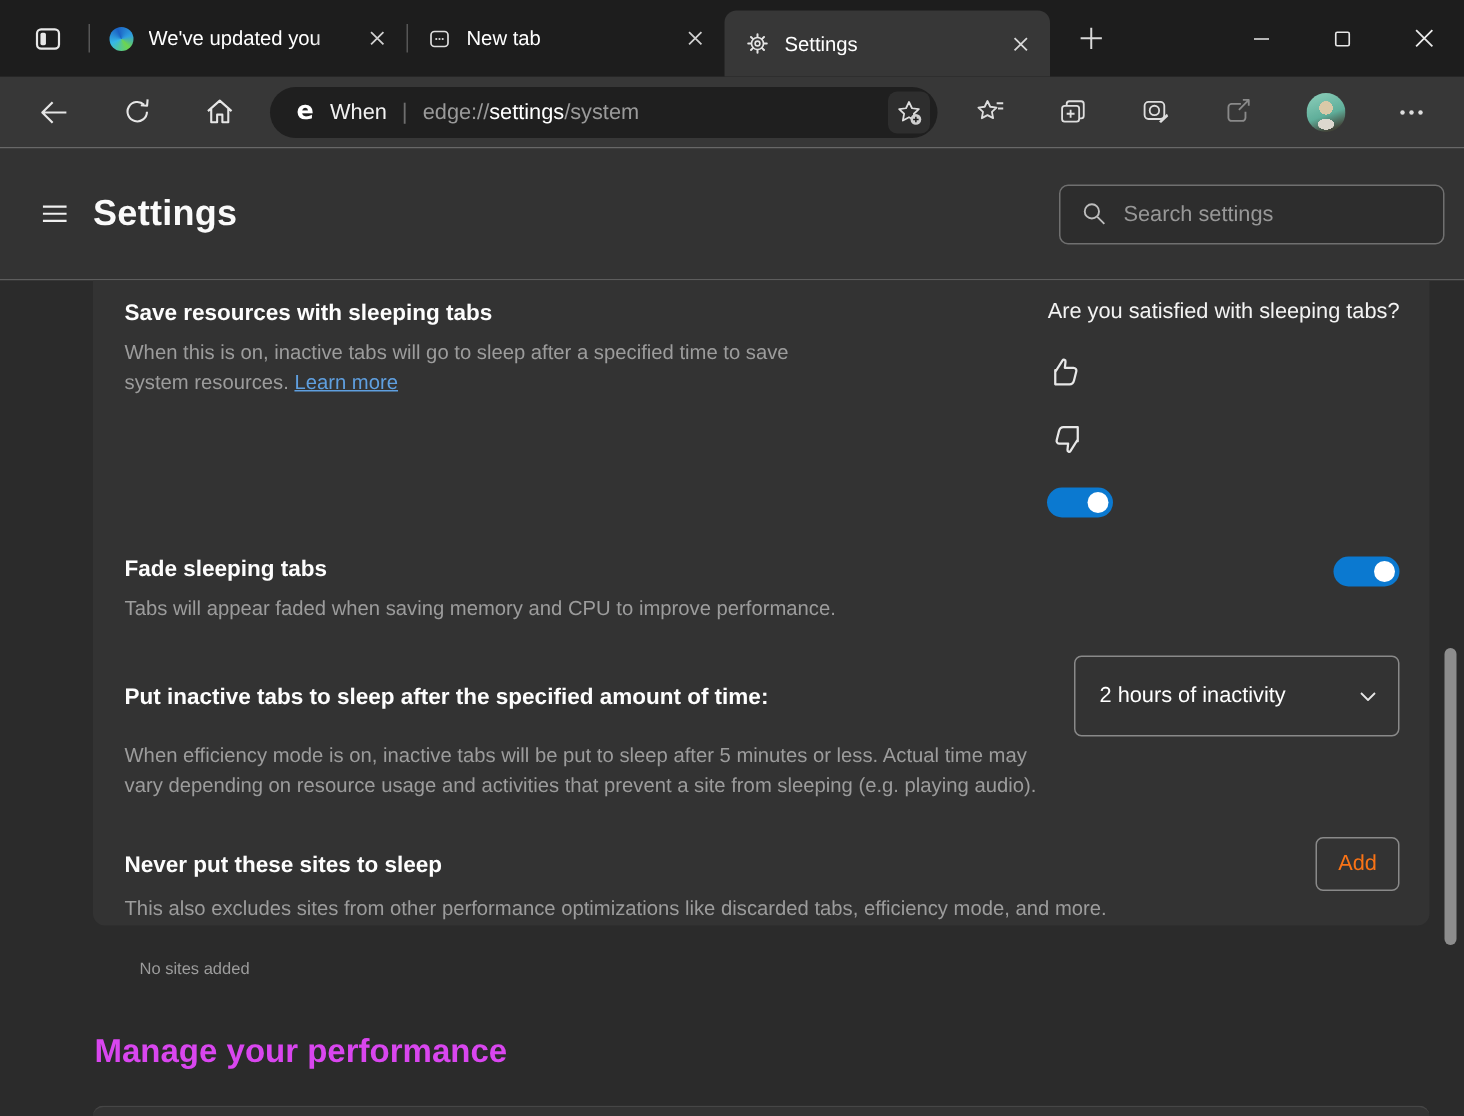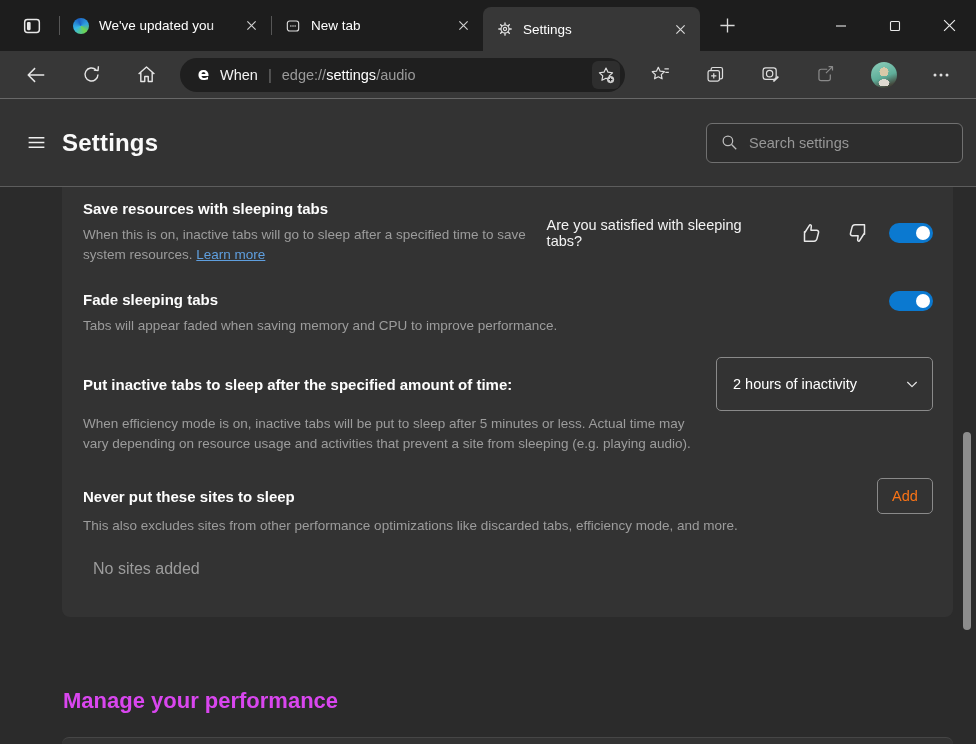--- a/index.html
+++ b/index.html
@@ -60,32 +60,32 @@
   .searchbox input::placeholder{color:#979797;}
 
   
   .content{position:relative;height:557px;background:#2b2b2b;overflow:hidden;}
   .card{margin-left:62px;width:891px;height:430px;background:#333333;border-radius:0 0 8px 8px;
      box-sizing:border-box;padding:12px 20px 0 21px;}
   .row{display:flex;justify-content:space-between;}
   .row-title{font-size:15px;font-weight:bold;color:#fdfdfd;line-height:19px;}
   .row-desc{font-size:13.5px;color:#9c9c9c;line-height:20px;margin-top:7px;}
   .row-desc a{color:#5f9fdf;text-decoration:underline;cursor:pointer;}
-  .feedback{display:flex;align-items:center;gap:19px;margin-top:1px;}
+  .feedback{display:flex;gap:19px;margin-top:1px;flex-direction:column;}
   .feedback-q{font-size:14.5px;color:#f3f3f3;}
   .thumb{width:26px;height:26px;display:flex;align-items:center;justify-content:center;cursor:pointer;}
   .toggle{width:44px;height:20px;border-radius:10px;background:#0b79d0;position:relative;cursor:pointer;flex:0 0 auto;}
   .toggle .knob{position:absolute;right:3px;top:3px;width:14px;height:14px;border-radius:50%;background:#ffffff;}
   .dropdown{width:217px;height:54px;box-sizing:border-box;border:1px solid #8a8a8a;border-radius:5px;
      display:flex;align-items:center;padding:0 12px 0 16px;cursor:pointer;}
   .dropdown span{flex:1;font-size:14.5px;color:#ffffff;}
   .addbtn{width:56px;height:36px;box-sizing:border-box;border:1px solid #8a8a8a;border-radius:5px;
      background:transparent;color:#f97316;font-size:14.5px;display:flex;align-items:center;justify-content:center;cursor:pointer;
      font-family:"Liberation Sans",sans-serif;}
-  .empty{margin:24px 0 0 10px;font-size:16px;color:#9c9c9c;}
+  .empty{margin:24px 0 0 10px;font-size:11px;color:#9c9c9c;}
   .manage-h{margin:71px 0 0 63px;font-size:22px;font-weight:bold;color:#d946ef;}
   .next-card{position:absolute;left:62px;bottom:0;width:891px;height:7px;background:#333333;
      border-radius:8px 8px 0 0;border-top:1px solid #464646;box-sizing:border-box;}
   .scroll-thumb{position:absolute;right:5px;top:245px;width:8px;height:198px;background:#8d8d8d;border-radius:4px;cursor:pointer;}
 </style>
 </head>
 <body>
 
 <div class="screen">
 
@@ -178,21 +178,21 @@
     <div class="nav-btn">
       <svg width="21" height="21" viewBox="0 0 24 24">
         <path d="M3 11.5 L12 3.5 L21 11.5 M5.5 9.8 V20 H10 V14.2 H14 V20 H18.5 V9.8" fill="none" stroke="#e6e6e6" stroke-width="1.6" stroke-linejoin="round"></path>
       </svg>
     </div>
 
     <div class="addressbar">
       <div class="ab-logo">e</div>
       <span class="ab-site">When</span>
       <span class="ab-pipe">|</span>
-      <span class="ab-url"><span>edge://</span><span class="host">settings</span><span>/audio</span></span>
+      <span class="ab-url"><span>edge://</span><span class="host">settings</span><span>/system</span></span>
       <div class="ab-spacer"></div>
       <div class="ab-fav">
         <svg width="20" height="20" viewBox="0 0 24 24">
           <path d="M12 3.6l2.4 5 5.5.7-4 3.7 1 5.4-4.9-2.6-4.9 2.6 1-5.4-4-3.7 5.5-.7z" fill="none" stroke="#dedede" stroke-width="1.4" stroke-linejoin="round"></path>
           <circle cx="17.5" cy="17.5" r="4.3" fill="#cfcfcf"></circle>
           <path d="M17.5 15.3v4.4 M15.3 17.5h4.4" stroke="#1f1f1f" stroke-width="1.2"></path>
         </svg>
       </div>
     </div>
 

